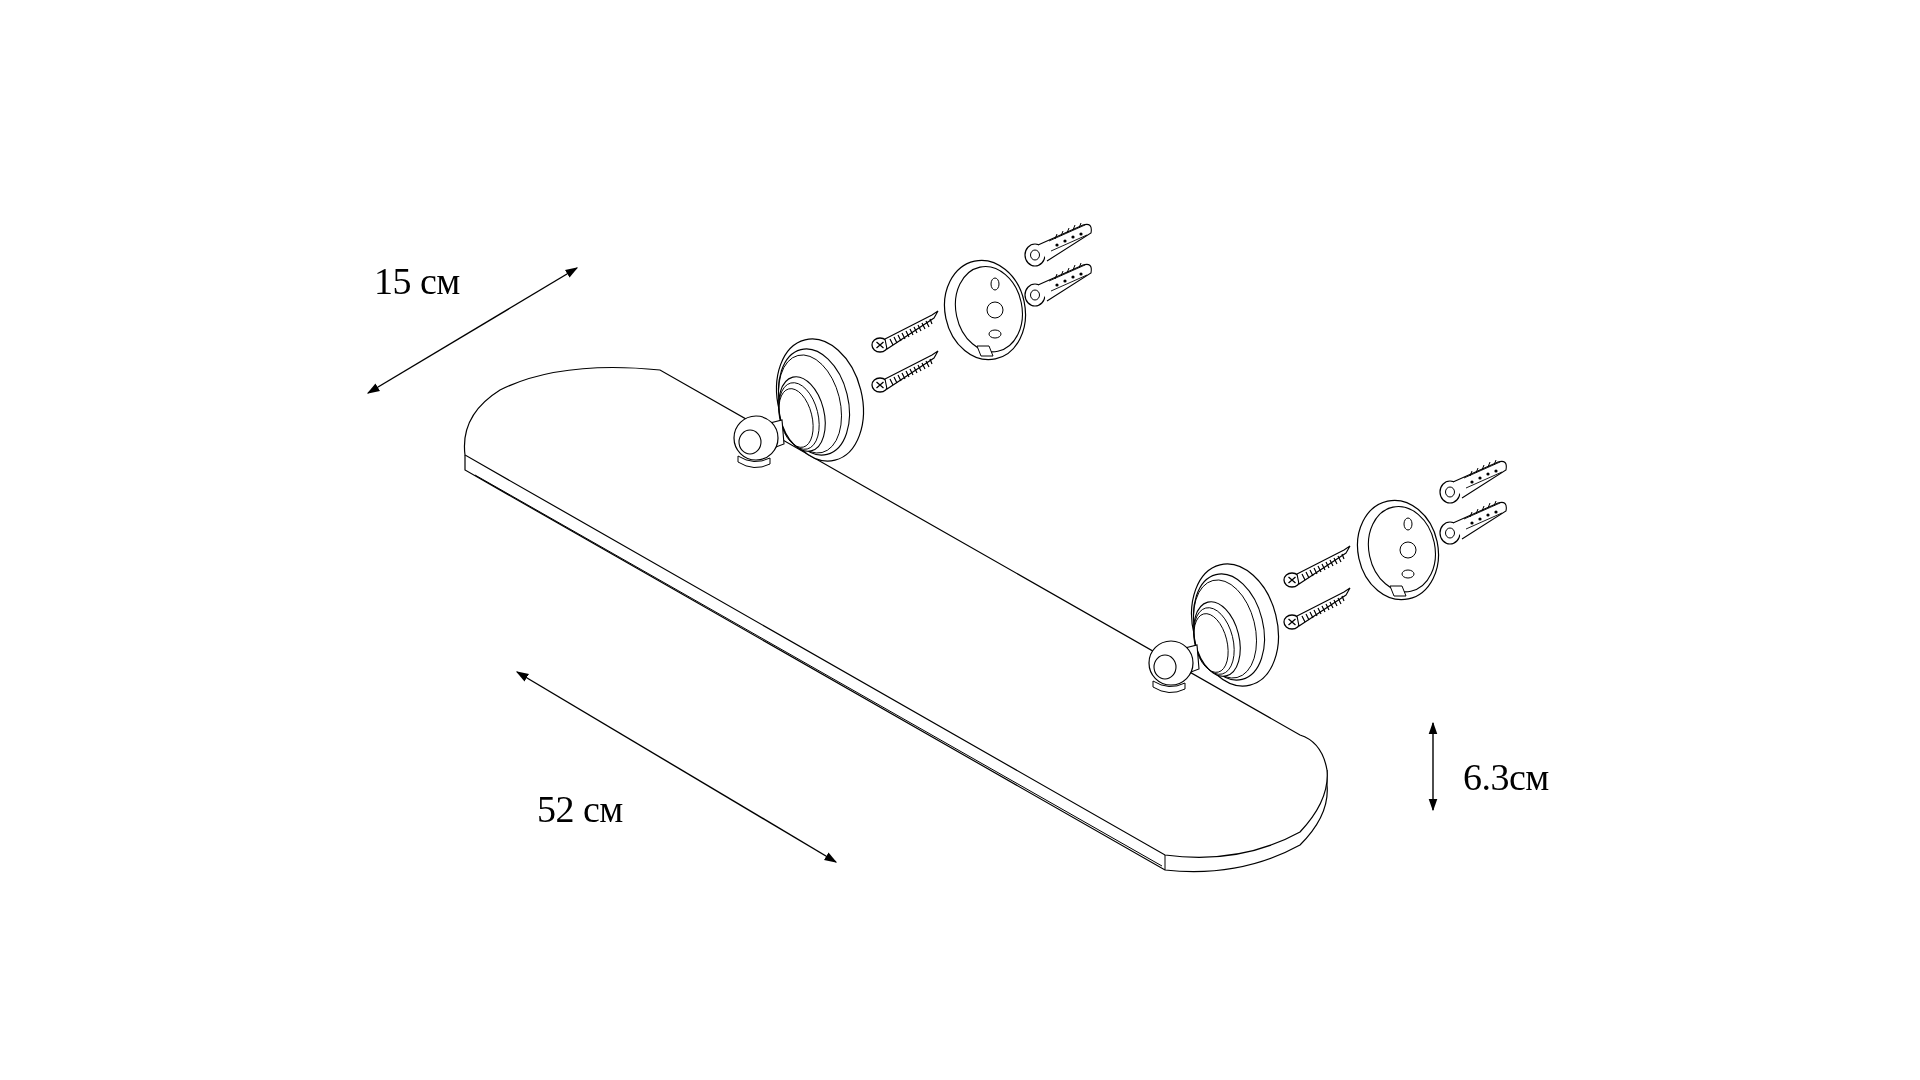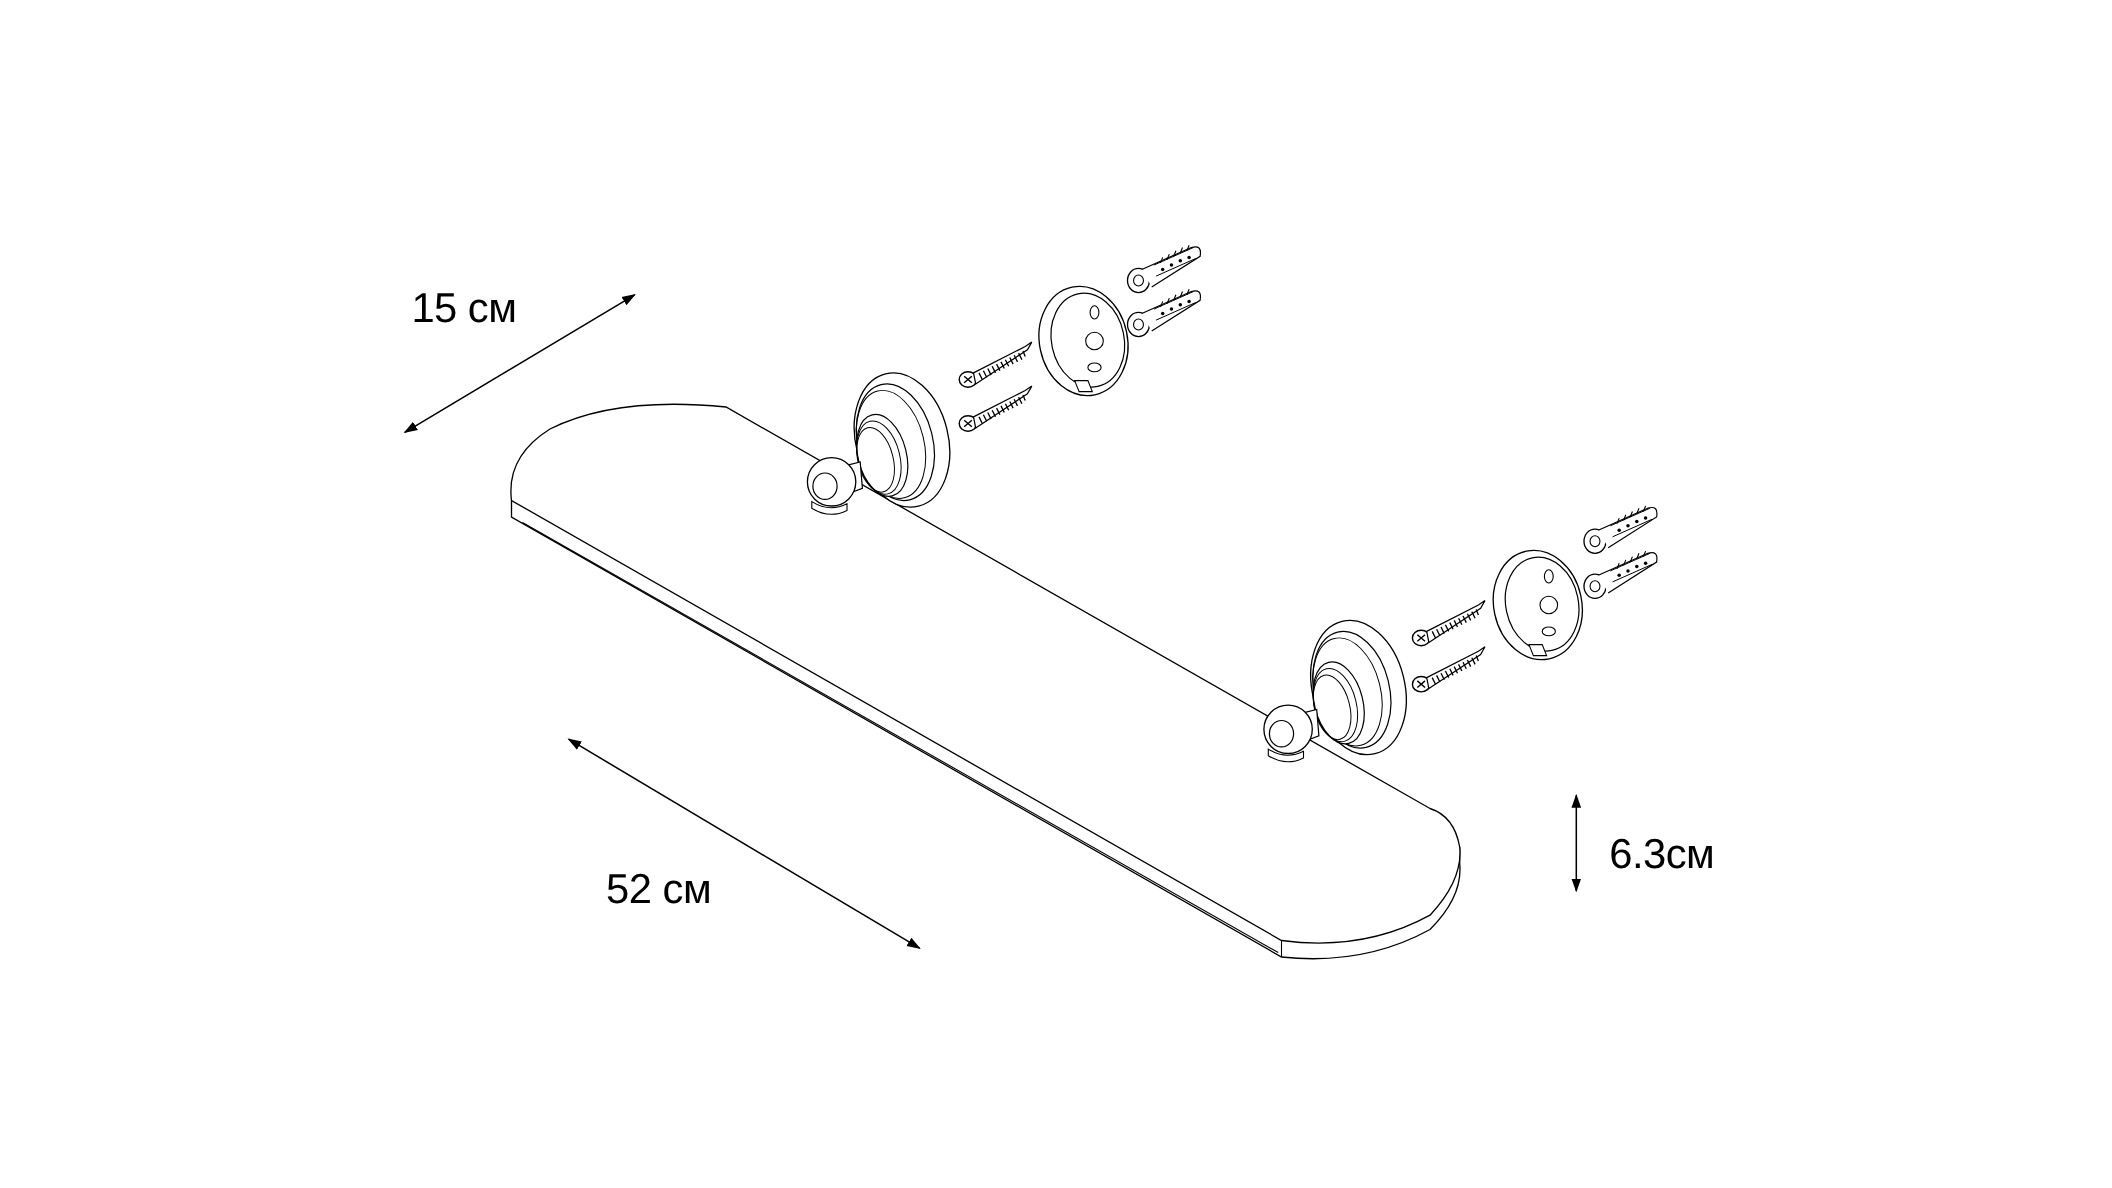--- a/index.html
+++ b/index.html
@@ -1,18 +1,18 @@
 <!DOCTYPE html>
 <html><head>
 <meta charset="utf-8">
 <style>
   html, body { margin:0; padding:0; background:#ffffff; }
   body { width:1920px; height:1080px; position:relative; overflow:hidden; font-family:"DejaVu Sans", sans-serif; }
   svg.drawing { position:absolute; left:0; top:0; }
-  .label { position:absolute; color:#000; font-size:38px; line-height:1; white-space:nowrap; font-family:Liberation Sans, sans-serif; letter-spacing:-0.5px; }
+  .label { position:absolute; color:#000; font-size:38px; line-height:1; white-space:nowrap; font-family:Liberation Serif, serif; letter-spacing:-0.5px; }
 </style>
 </head>
 <body>
 
 <svg class="drawing" width="1920" height="1080" viewBox="0 0 1920 1080" xmlns="http://www.w3.org/2000/svg">
   <defs>
     <marker id="arr" viewBox="0 0 10 10" refX="9" refY="5" markerWidth="9" markerHeight="9" orient="auto-start-reverse">
       <path d="M0,1.5 L10,5 L0,8.5 z" fill="#000"></path>
     </marker>
     <g id="screw">
@@ -107,14 +107,14 @@
   <g transform="translate(1450,533)">
       <use href="#plug"></use>
     </g>
 
   <line x1="368" y1="393" x2="577" y2="268" stroke="#000" stroke-width="1.4" marker-start="url(#arr)" marker-end="url(#arr)"></line>
   <line x1="517" y1="672" x2="836" y2="862" stroke="#000" stroke-width="1.4" marker-start="url(#arr)" marker-end="url(#arr)"></line>
   <line x1="1433" y1="723" x2="1433" y2="810" stroke="#000" stroke-width="1.4" marker-start="url(#arr)" marker-end="url(#arr)"></line>
 </svg>
 
 <div class="label" style="left:374px; top:262px;">15 см</div>
-<div class="label" style="left:551px; top:790px;">52 см</div>
+<div class="label" style="left:537px; top:790px;">52 см</div>
 <div class="label" style="left:1463px; top:758px;">6.3см</div>
 
 </body></html>

